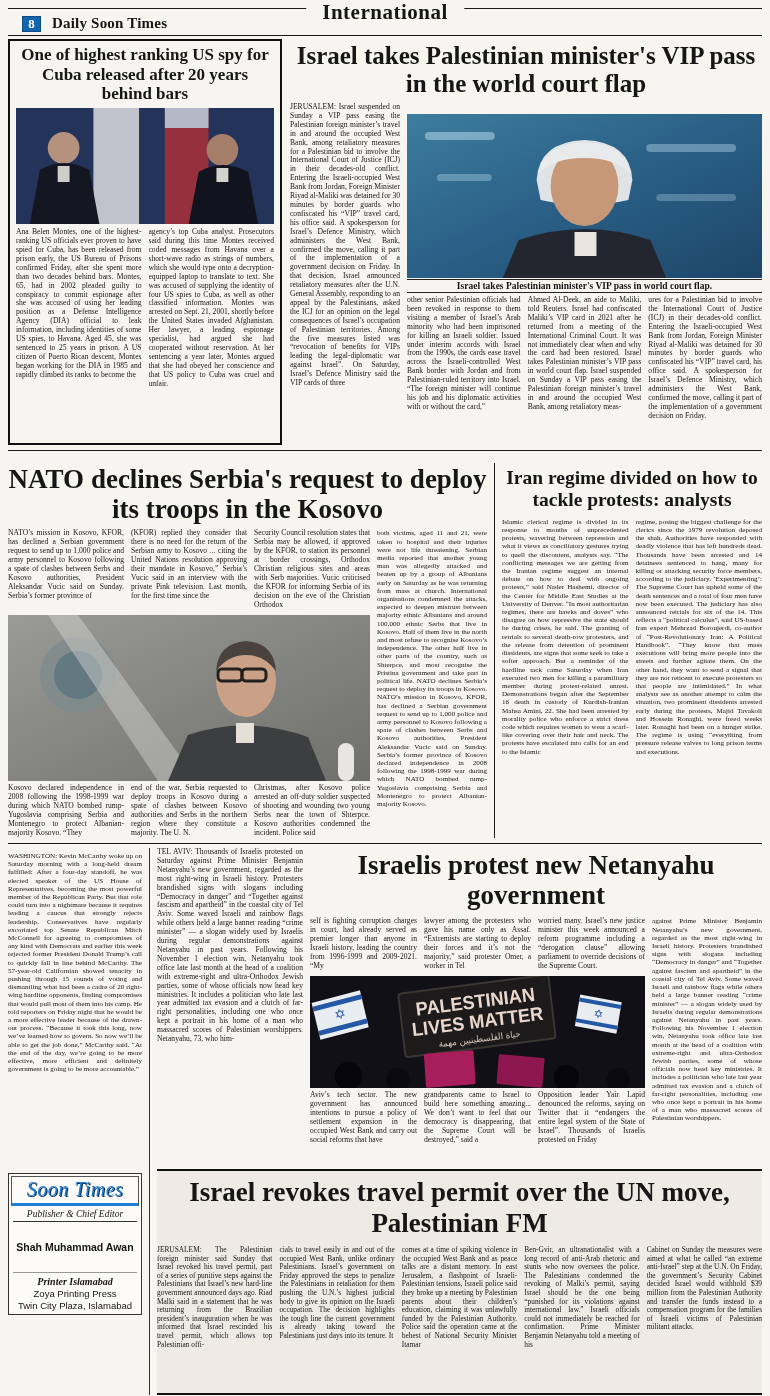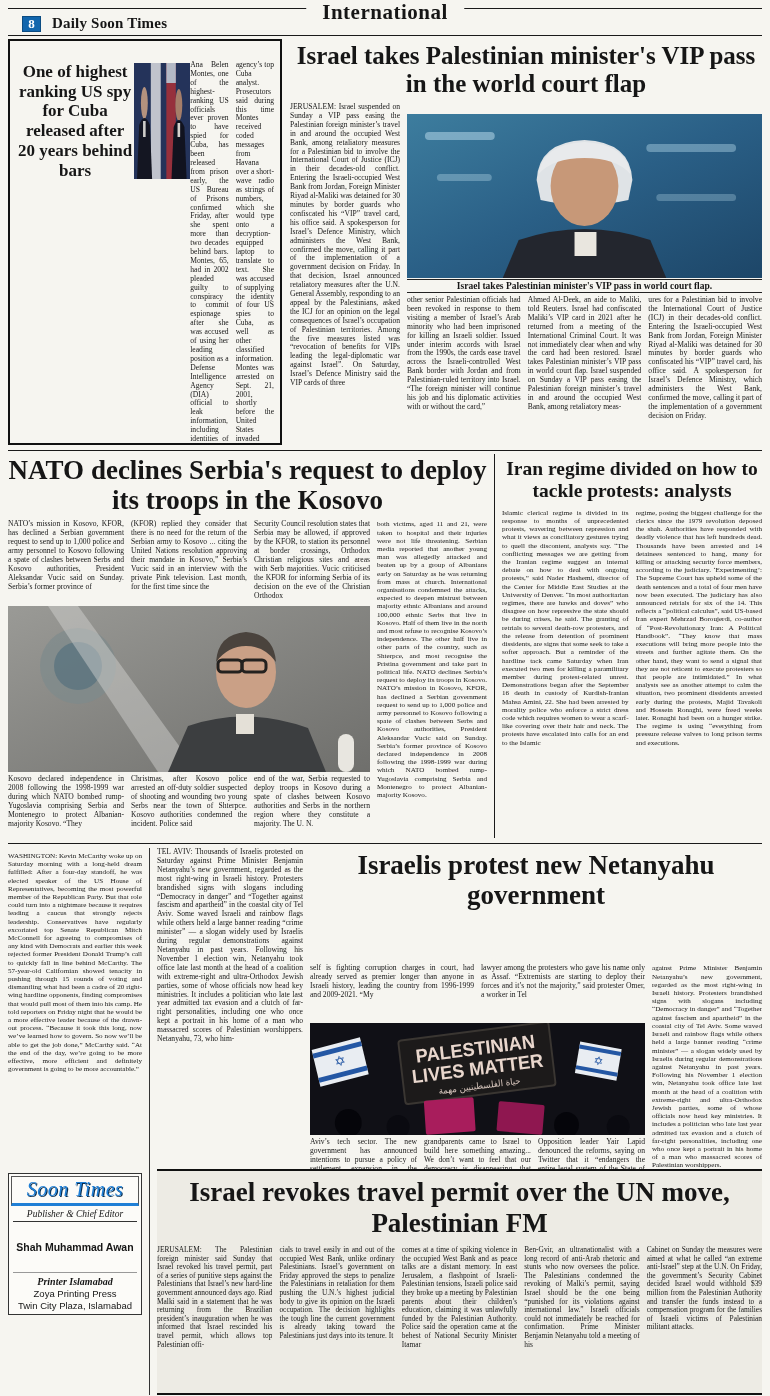--- a/index.html
+++ b/index.html
@@ -18,36 +18,36 @@
   
   .bodytxt { font-size:7.6px; line-height:8.9px; text-align:justify; overflow:hidden; }
   .tight { font-size:7.1px; line-height:8.2px; }
   .hline { font-weight:bold; text-align:center; }
   .cols { display:flex; gap:7px; }
   .cols > div { flex:1 1 0; min-width:0; }
   svg { display:block; }
 
   
   .row1 { display:flex; gap:8px; height:406px; margin-top:3px; }
-  .cuba-box { width:274px; border:2.5px solid #111; padding:20px 6px 2px; display:flex; flex-direction:row; }
+  .cuba-box { width:274px; border:2.5px solid #111; padding:3px 6px 2px; display:flex; flex-direction:column; }
   .cuba-box .hline { font-size:17px; line-height:1.16; padding:1px 0 2px; }
   .cuba-photo { height:116px; margin:2px 0 4px; }
   .cuba-cols { flex:1; }
 
   .vip { flex:1 1 0; min-width:0; display:flex; flex-direction:column; }
   .vip .hline { font-size:25px; line-height:1.1; padding:3px 0 6px; }
   .vip-body { display:flex; gap:7px; flex:1; }
   .vip-c1 { width:110px; flex:0 0 110px; }
   .vip-right { flex:1 1 0; min-width:0; display:flex; flex-direction:column;margin-top:11px; }
   .vip-photo { height:164px; }
   .vip-caption { font-weight:bold; font-size:9.5px; border-top:1px solid #222; border-bottom:1px solid #222; padding:1px 2px; margin:1px 0 3px; text-align:center; }
   .vip-cols { flex:1; }
 
   
-  .row2 { display:flex; margin-top:5px; border-top:1.5px solid #1a1a1a; padding-top:3px; height:388px; }
+  .row2 { display:flex; margin-top:5px; border-top:1.5px solid #1a1a1a; padding-top:12px; height:388px; }
   .nato { width:486px; flex:0 0 486px; padding-right:7px; display:flex; flex-direction:column; }
   .nato .hline { font-size:27px; line-height:1.1; padding:2px 0 5px; }
   .nato-body { display:flex; gap:7px; flex:1; }
   .nato-left { flex:1 1 0; min-width:0; display:flex; flex-direction:column; }
   .nato-top { height:84px; }
   .nato-photo { height:166px; margin:2px 0 3px; }
   .nato-bottom { flex:1; }
   .nato-c4 { width:110px; flex:0 0 110px; }
 
   .iran { flex:1 1 0; min-width:0; border-left:1.5px solid #1a1a1a; padding-left:7px; display:flex; flex-direction:column; }
@@ -64,21 +64,21 @@
   .st-logo { font-style:italic; font-weight:normal; font-size:20px; color:#1f7fd6; text-shadow:1px 1px 0 #0a2d4d; border:1px solid #555; border-bottom:3px solid #1f7fd6; padding:1px 0 2px; letter-spacing:.5px; }
   .st-role { font-style:italic; font-size:9.5px; padding:3px 0 2px; border-bottom:1px solid #333; margin:0 2px; }
   .st-name { font-family:"Liberation Sans", sans-serif; font-weight:bold; font-size:10.5px; padding:19px 0; border-bottom:1px solid #999; margin:0 2px; }
   .st-printer { font-style:italic; font-weight:bold; font-size:10px; padding:3px 0 1px; }
   .st-press, .st-press2 { font-family:"Liberation Sans", sans-serif; font-size:9.5px; line-height:1.25; }
   .st-addr { background:#0d0d0d; color:#fff; font-family:"Liberation Sans", sans-serif; font-size:9.3px; line-height:1.35; padding:4px 2px; margin:4px 1px 1px; font-weight:bold; }
 
   .right-bottom { flex:1 1 0; min-width:0; border-left:1px solid #333; padding-left:7px; display:flex; flex-direction:column; }
   .protest { height:316px; display:flex; gap:7px; }
   .p-c1 { width:146px; flex:0 0 146px; }
-  .p-right { flex:1 1 0; min-width:0; display:flex; flex-direction:column;gap:47px; }
+  .p-right { flex:1 1 0; min-width:0; display:flex; flex-direction:column; }
   .protest .hline { font-size:27px; line-height:1.12; padding:2px 0 7px; }
   .p-body { display:flex; gap:7px; flex:1; }
   .p-mid { flex:1 1 0; min-width:0; display:flex; flex-direction:column; }
   .p-top { height:58px; }
   .p-photo { height:112px; margin:1px 0 3px; }
   .p-bottom { flex:1; }
   .p-c5 { width:110px; flex:0 0 110px; }
 
   .permit { border-top:2px solid #111; margin-top:5px; background:#edebe4; flex:1; display:flex; flex-direction:column; }
   .permit .hline { font-size:27px; line-height:1.15; padding:6px 0 7px; }
@@ -188,22 +188,22 @@
               <path d="M208 56 Q210 28 238 26 Q266 28 268 56 Q256 40 238 40 Q220 40 208 56 Z" fill="#4a433d"></path>
               <rect x="210" y="54" width="24" height="12" rx="4" fill="none" stroke="#23211f" stroke-width="3"></rect>
               <rect x="234" y="54" width="24" height="12" rx="4" fill="none" stroke="#23211f" stroke-width="3"></rect>
               <path d="M160 166 L180 120 Q238 100 300 122 L318 166 Z" fill="#3c3e40"></path>
               <rect x="228" y="108" width="18" height="20" fill="#e4e0d7"></rect>
               <rect x="330" y="128" width="16" height="38" rx="8" fill="#e8e6e0"></rect>
             </svg>
           </div>
           <div class="cols nato-bottom">
             <div class="bodytxt">Kosovo declared independence in 2008 following the 1998-1999 war during which NATO bombed rump-Yugoslavia comprising Serbia and Montenegro to protect Albanian-majority Kosovo. “They</div>
+            <div class="bodytxt">end of the war, Serbia requested to deploy troops in Kosovo during a spate of clashes between Kosovo authorities and Serbs in the northern region where they constitute a majority. The U. N.</div>
             <div class="bodytxt">Christmas, after Kosovo police arrested an off-duty soldier suspected of shooting and wounding two young Serbs near the town of Shterpce. Kosovo authorities condemned the incident. Police said</div>
-            <div class="bodytxt">end of the war, Serbia requested to deploy troops in Kosovo during a spate of clashes between Kosovo authorities and Serbs in the northern region where they constitute a majority. The U. N.</div>
           </div>
         </div>
         <div class="nato-c4 bodytxt tight">both victims, aged 11 and 21, were taken to hospital and their injuries were not life threatening. Serbian media reported that another young man was allegedly attacked and beaten up by a group of Albanians early on Saturday as he was returning from mass at church. International organisations condemned the attacks, expected to deepen mistrust between majority ethnic Albanians and around 100,000 ethnic Serbs that live in Kosovo. Half of them live in the north and most refuse to recognise Kosovo’s independence. The other half live in other parts of the country, such as Shterpce, and most recognise the Pristina government and take part in political life. NATO declines Serbia’s request to deploy its troops in Kosovo. NATO’s mission in Kosovo, KFOR, has declined a Serbian government request to send up to 1,000 police and army personnel to Kosovo following a spate of clashes between Serbs and Kosovo authorities, President Aleksandar Vucic said on Sunday. Serbia’s former province of Kosovo declared independence in 2008 following the 1998-1999 war during which NATO bombed rump-Yugoslavia comprising Serbia and Montenegro to protect Albanian-majority Kosovo.</div>
       </div>
     </div>
 
     <div class="iran">
       <div class="hline">Iran regime divided on how to tackle protests: analysts</div>
       <div class="cols iran-cols">
         <div class="bodytxt tight">Islamic clerical regime is divided in its response to months of unprecedented protests, wavering between repression and what it views as conciliatory gestures trying to quell the discontent, analysts say. “The conflicting messages we are getting from the Iranian regime suggest an internal debate on how to deal with ongoing protests,” said Nader Hashemi, director of the Center for Middle East Studies at the University of Denver. “In most authoritarian regimes, there are hawks and doves” who disagree on how repressive the state should be during crises, he said. The granting of retrials to several death-row protesters, and the release from detention of prominent dissidents, are signs that some seek to take a softer approach. But a reminder of the hardline tack came Saturday when Iran executed two men for killing a paramilitary member during protest-related unrest. Demonstrations began after the September 16 death in custody of Kurdish-Iranian Mahsa Amini, 22. She had been arrested by morality police who enforce a strict dress code which requires women to wear a scarf-like covering over their hair and neck. The protests have escalated into calls for an end to the Islamic</div>
@@ -231,20 +231,21 @@
 
       <div class="protest">
         <div class="p-c1 bodytxt">TEL AVIV: Thousands of Israelis protested on Saturday against Prime Minister Benjamin Netanyahu’s new government, regarded as the most right-wing in Israeli history. Protesters brandished signs with slogans including “Democracy in danger” and “Together against fascism and apartheid” in the coastal city of Tel Aviv. Some waved Israeli and rainbow flags while others held a large banner reading “crime minister” — a slogan widely used by Israelis during regular demonstrations against Netanyahu in past years. Following his November 1 election win, Netanyahu took office late last month at the head of a coalition with extreme-right and ultra-Orthodox Jewish parties, some of whose officials now head key ministries. It includes a politician who late last year admitted tax evasion and a clutch of far-right personalities, including one who once kept a portrait in his home of a man who massacred scores of Palestinian worshippers. Netanyahu, 73, who him-</div>
         <div class="p-right">
           <div class="hline">Israelis protest new Netanyahu government</div>
           <div class="p-body">
             <div class="p-mid">
               <div class="cols p-top">
                 <div class="bodytxt">self is fighting corruption charges in court, had already served as premier longer than anyone in Israeli history, leading the country from 1996-1999 and 2009-2021. “My</div>
                 <div class="bodytxt">lawyer among the protesters who gave his name only as Assaf. “Extremists are starting to deploy their forces and it’s not the majority,” said protester Omer, a worker in Tel</div>
+                <div class="bodytxt">worried many. Israel’s new justice minister this week announced a reform programme including a “derogation clause” allowing parliament to override decisions of the Supreme Court.</div>
               </div>
               <div class="p-photo">
                 <svg width="100%" height="100%" viewBox="0 0 350 112" preserveAspectRatio="none">
                   <rect width="350" height="112" fill="#101016"></rect>
                   <g transform="rotate(-14 40 40)">
                     <rect x="6" y="18" width="52" height="38" fill="#e9edf2"></rect>
                     <rect x="6" y="22" width="52" height="5" fill="#2457a4"></rect>
                     <rect x="6" y="47" width="52" height="5" fill="#2457a4"></rect>
                     <text x="32" y="41" font-size="14" fill="#2457a4" text-anchor="middle">✡</text>
                   </g>
@@ -264,21 +265,21 @@
                   <rect x="196" y="80" width="48" height="30" rx="2" fill="#8f1750" transform="rotate(5 220 95)"></rect>
                   <circle cx="40" cy="100" r="14" fill="#05050a"></circle>
                   <circle cx="92" cy="104" r="12" fill="#0a0a10"></circle>
                   <circle cx="268" cy="102" r="13" fill="#05050a"></circle>
                   <circle cx="322" cy="104" r="12" fill="#0a0a10"></circle>
                 </svg>
               </div>
               <div class="cols p-bottom">
                 <div class="bodytxt">Aviv’s tech sector. The new government has announced intentions to pursue a policy of settlement expansion in the occupied West Bank and carry out social reforms that have</div>
                 <div class="bodytxt">grandparents came to Israel to build here something amazing... We don’t want to feel that our democracy is disappearing, that the Supreme Court will be destroyed,” said a</div>
-                <div class="bodytxt">Opposition leader Yair Lapid denounced the reforms, saying on Twitter that it “endangers the entire legal system of the State of Israel”. Thousands of Israelis protested on Saturday</div>
+                <div class="bodytxt">Opposition leader Yair Lapid denounced the reforms, saying on Twitter that it “endangers the entire legal system of the State of Israel”. Thousands of Israelis protested on Friday</div>
               </div>
             </div>
             <div class="p-c5 bodytxt tight">against Prime Minister Benjamin Netanyahu’s new government, regarded as the most right-wing in Israeli history. Protesters brandished signs with slogans including “Democracy in danger” and “Together against fascism and apartheid” in the coastal city of Tel Aviv. Some waved Israeli and rainbow flags while others held a large banner reading “crime minister” — a slogan widely used by Israelis during regular demonstrations against Netanyahu in past years. Following his November 1 election win, Netanyahu took office late last month at the head of a coalition with extreme-right and ultra-Orthodox Jewish parties, some of whose officials now head key ministries. It includes a politician who late last year admitted tax evasion and a clutch of far-right personalities, including one who once kept a portrait in his home of a man who massacred scores of Palestinian worshippers.</div>
           </div>
         </div>
       </div>
 
       <div class="permit">
         <div class="hline">Israel revokes travel permit over the UN move, Palestinian FM</div>
         <div class="cols permit-cols">

